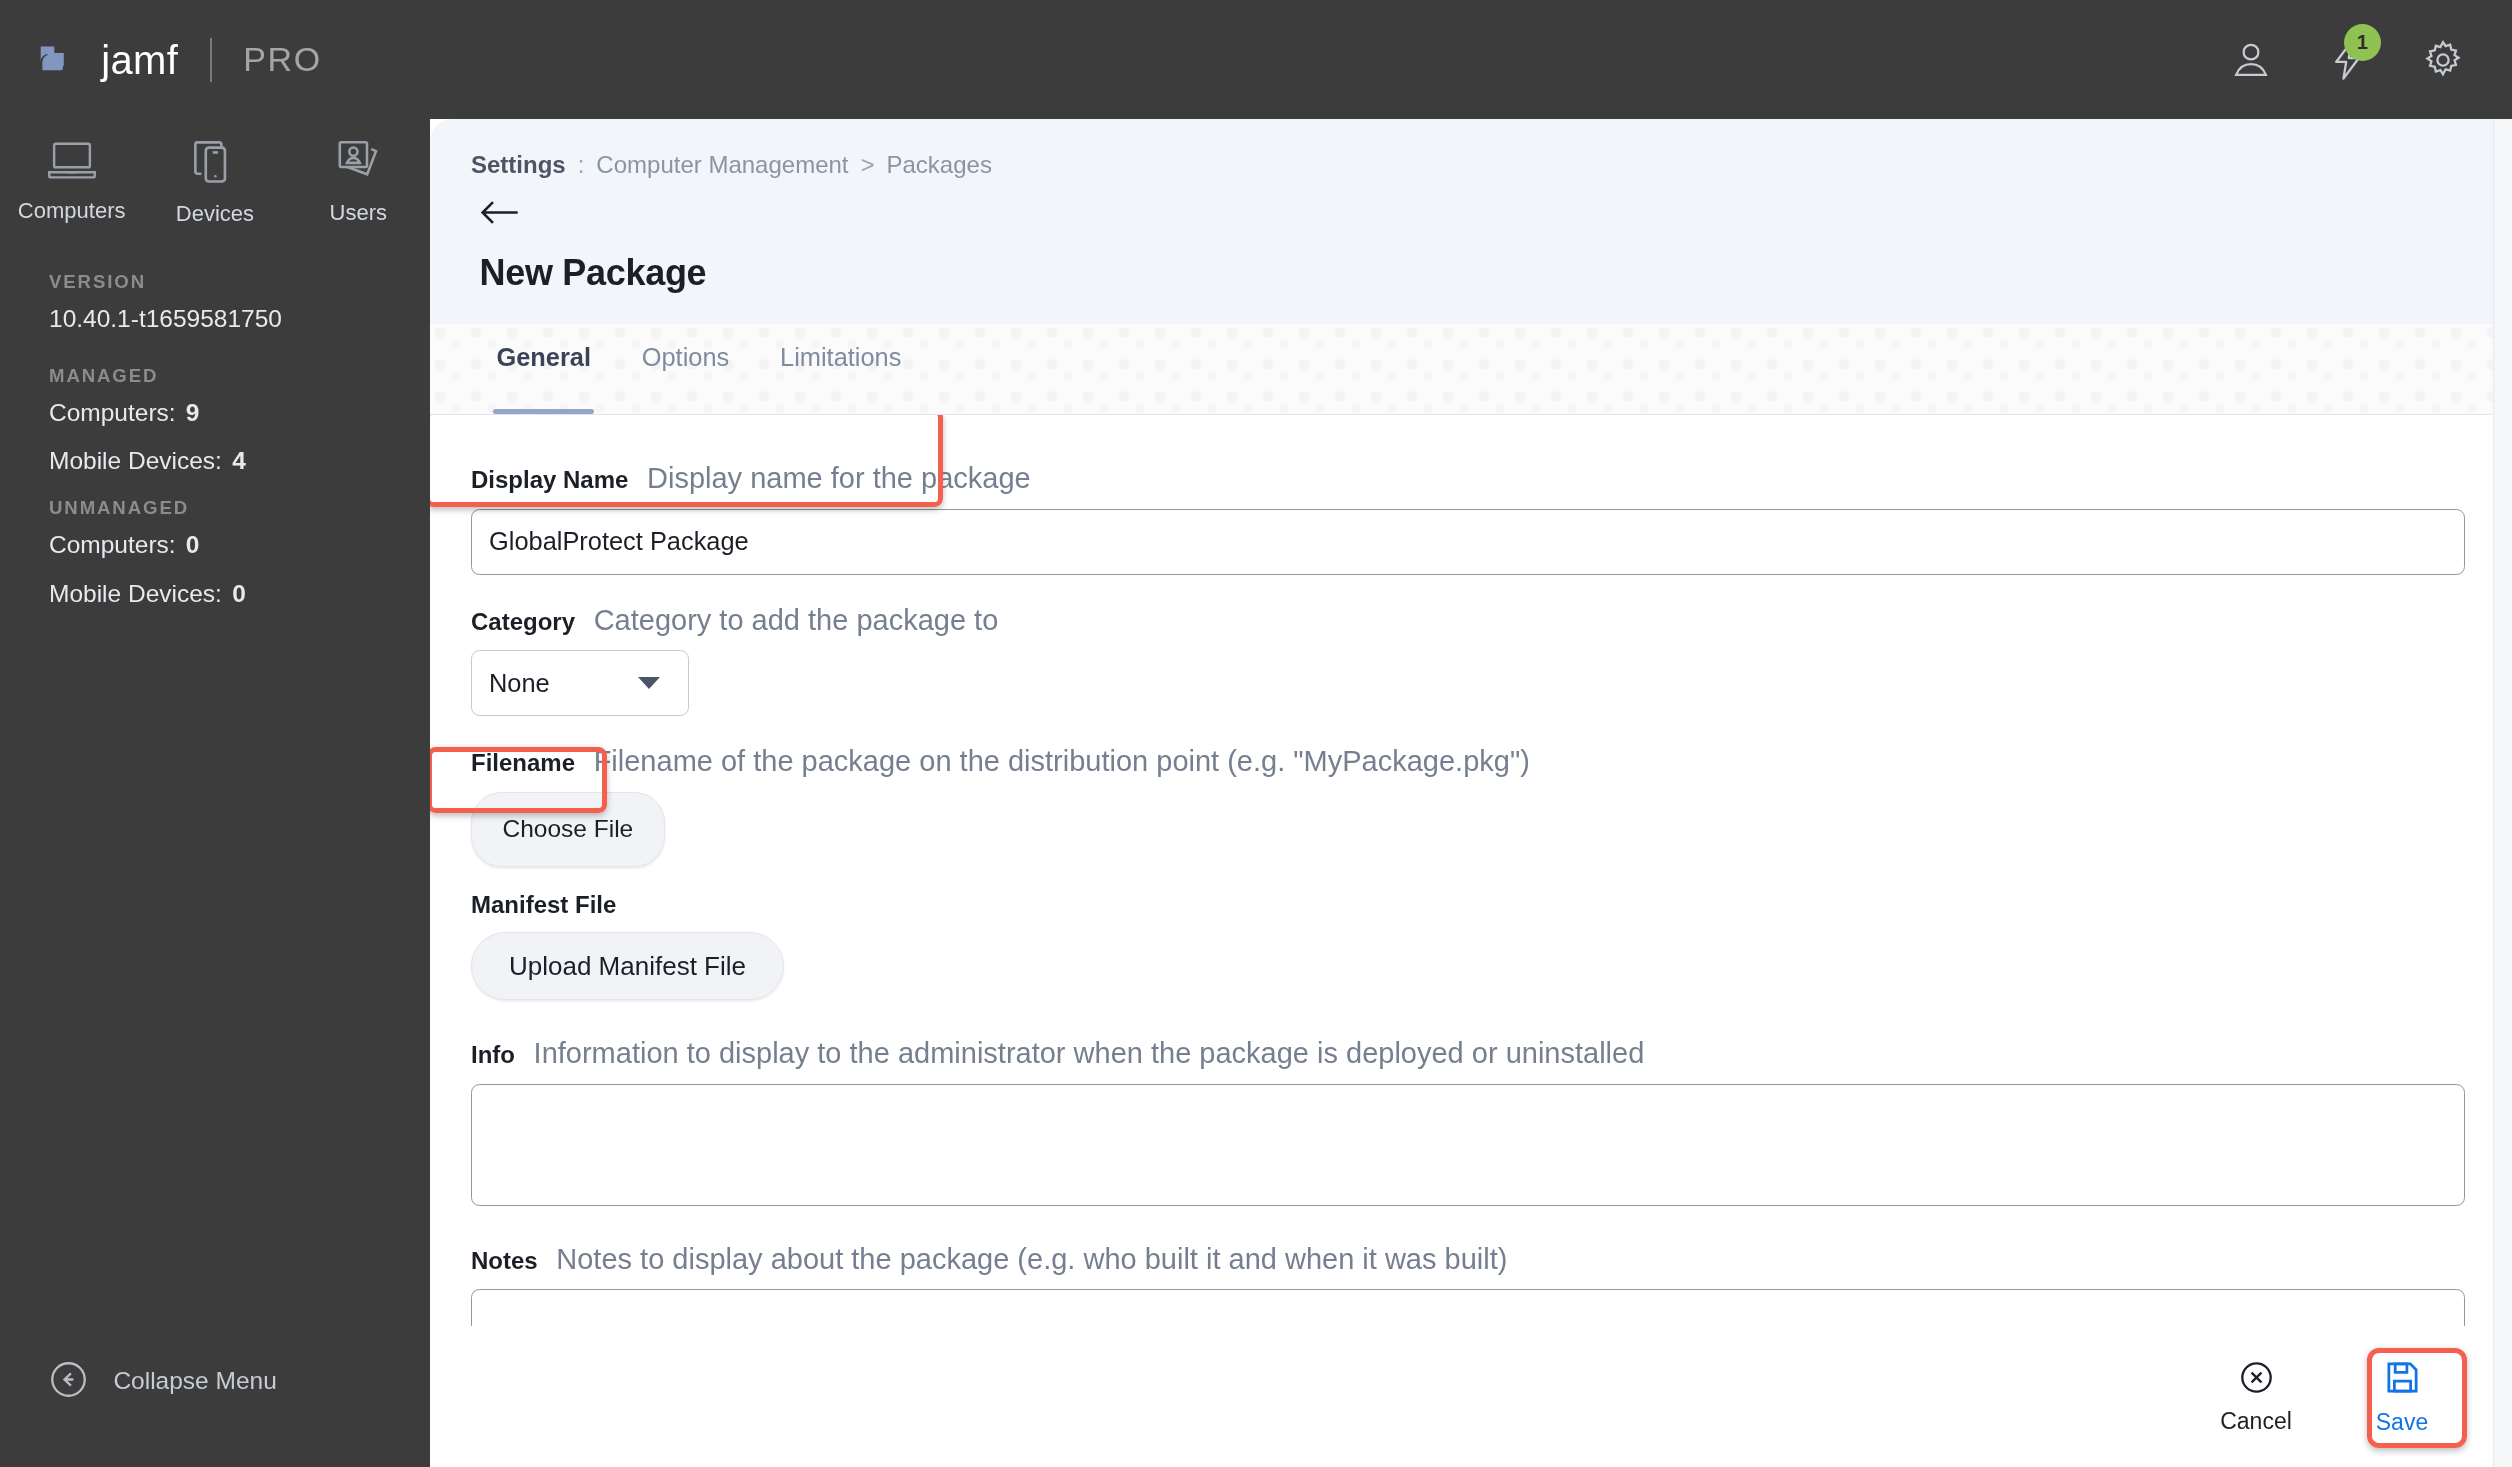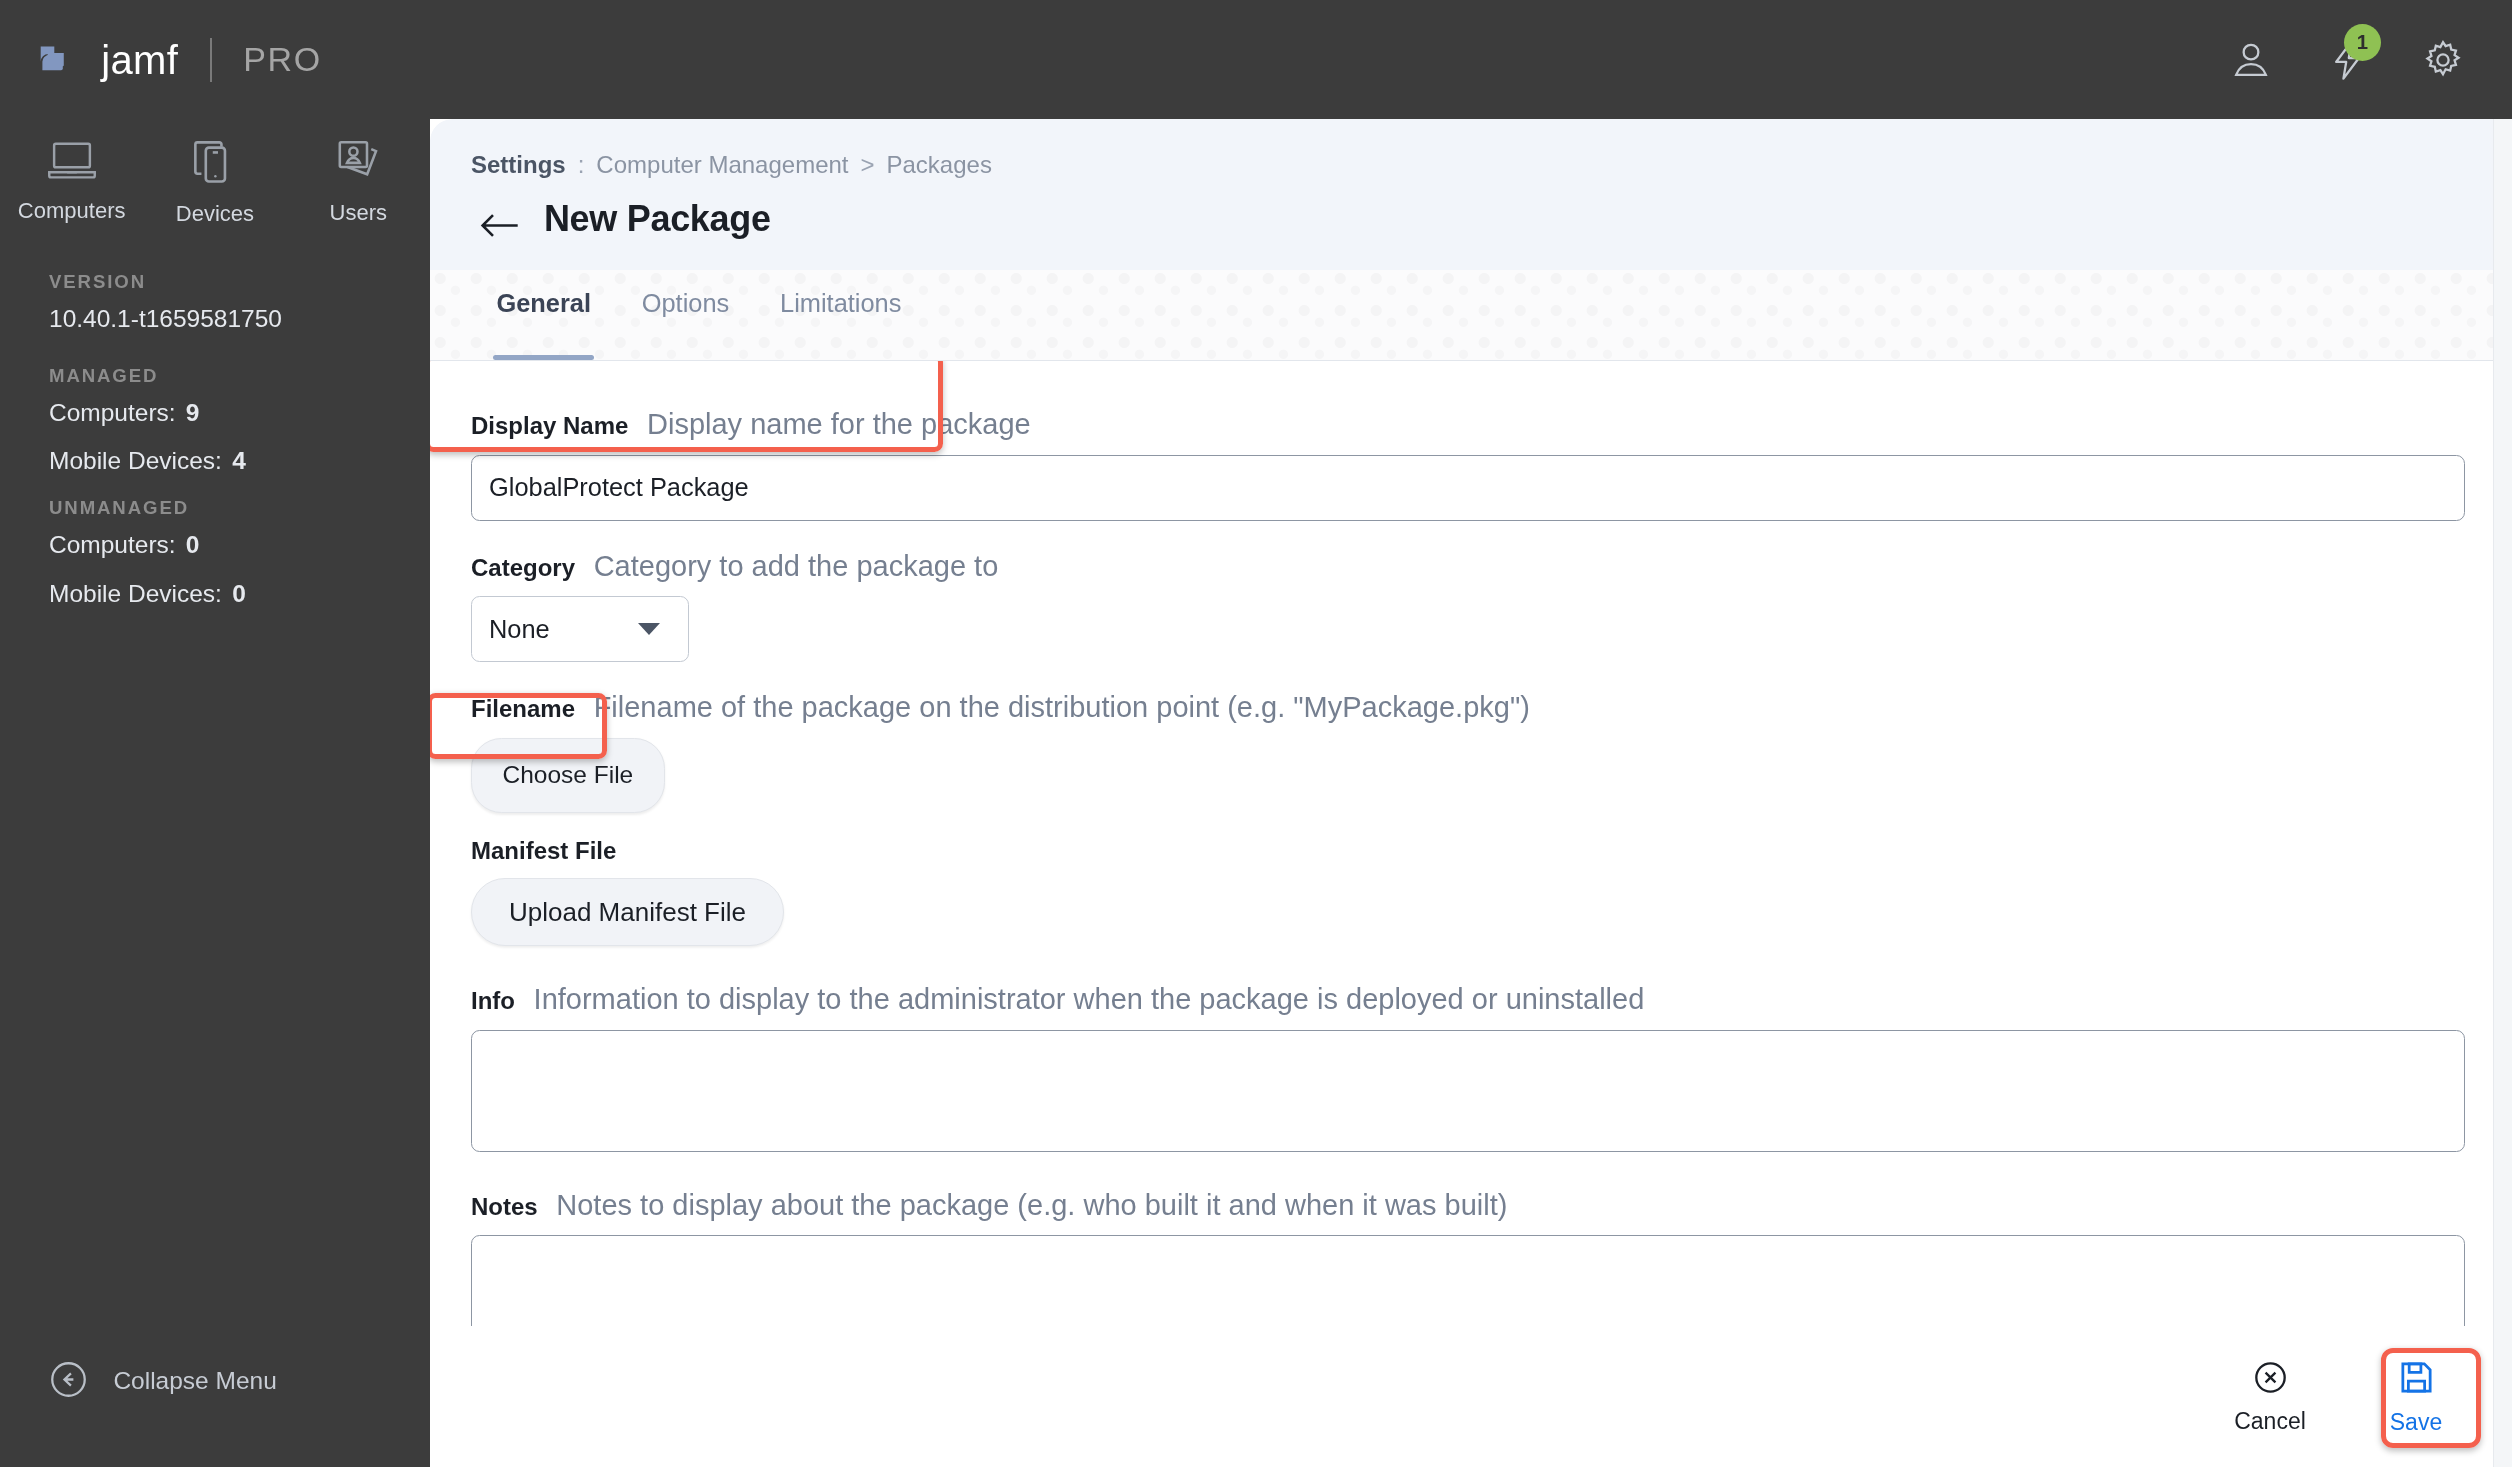--- a/index.html
+++ b/index.html
@@ -62,21 +62,21 @@
   .content {
     flex: 1 1 auto; min-width: 0; background: #ffffff;
     border-top-left-radius: 22px; position: relative;
     display: flex; flex-direction: column; overflow: hidden;
   }
   .crumbarea { background: #f2f5fa; padding: 32px 0 0 41px; border-top-left-radius: 22px; }
   .crumbs { font-size: 24px; color: #8b94a3; display: flex; align-items: center; gap: 12px; }
   .crumbs .b1 { color: #4b5565; font-weight: 700; }
   .crumbs .sep { color: #9aa3b2; }
   .crumbs a { color: #8b94a3; text-decoration: none; cursor: pointer; }
-  .titlerow { display: flex; align-items: flex-end; gap: 25.4px; padding: 18.6px 0 30.5px 8.5px; }
+  .titlerow { display: flex; align-items: flex-start; gap: 25.4px; padding: 18.6px 0 30.5px 8.5px; flex-direction: column; }
   .backarrow { cursor: pointer; display: flex; align-items: center; }
   .pagetitle { font-size: 36px; font-weight: 700; color: #1b1f26; letter-spacing: -0.3px; }
 
   .tabstrip {
     position: relative; height: 91px; flex: 0 0 91px;
     display: flex; align-items: flex-start; gap: 0;
     padding-left: 41px;
     border-bottom: 1.7px solid #e2e6ec;
     background-color: #fbfbfc;
     background-image:
@@ -131,21 +131,21 @@
   .pillbtn.lg { height: 68px; padding: 0 37px; border-radius: 34px; font-size: 26px; }
 
   
   .anno {
     position: absolute; border: 5.1px solid #f4604d; border-radius: 8.5px;
     pointer-events: none; box-shadow: 0 2.5px 6px rgba(0,0,0,.25);
   }
 
   
   .actionbar {
-    position: absolute; right: 4px; bottom: 0; height: 142px; width: 100%;
+    position: absolute; right: 18px; bottom: 0; height: 142px; width: 100%;
     display: flex; align-items: center; justify-content: flex-end; gap: 36px;
     padding-right: 37px; background: #ffffff;
   }
   .action { display: flex; flex-direction: column; align-items: center; gap: 8.5px; cursor: pointer; width: 110px; }
   .action .lbl { font-size: 23px; color: #1b1f26; }
   .action.save .lbl { color: #1473e6; }
 
   .scrolltrack {
     position: absolute; top: 0; right: 0; width: 18.6px; height: 100%;
     background: #f4f6f8; border-left: 0.8px solid #e7eaee;

